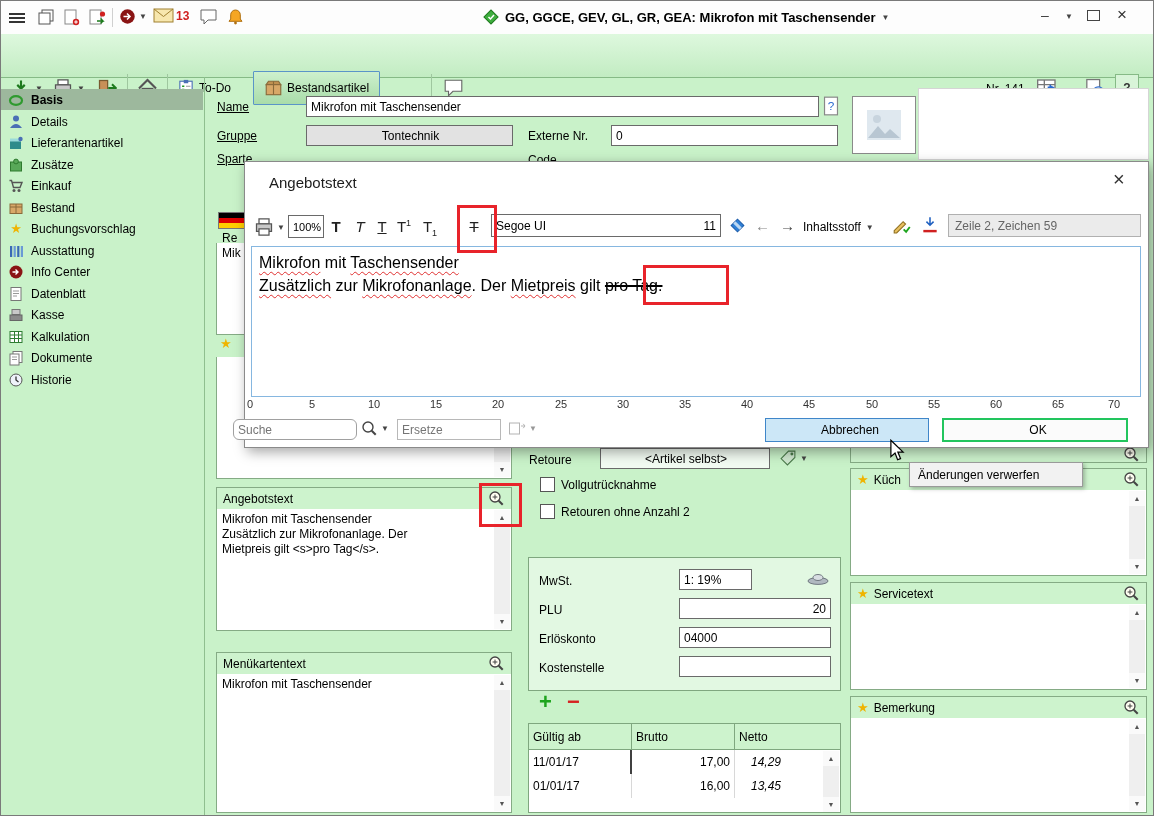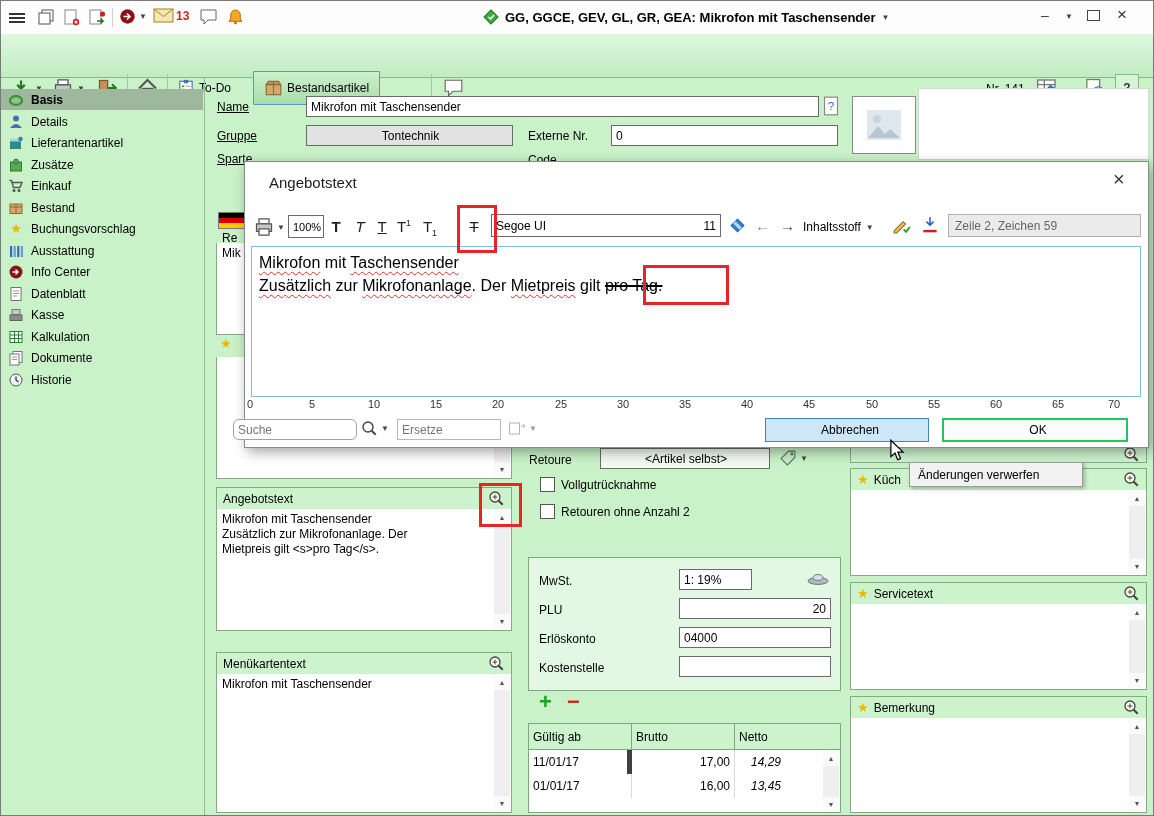--- a/index.html
+++ b/index.html
@@ -454,21 +454,21 @@
   <div class="abs" style="left:566px;top:690px;font-size:22px;font-weight:bold;color:#d62222;line-height:22px">−</div>
 
   <div class="abs" style="left:527px;top:722px;width:313px;height:90px;border:1px solid #7fa77f;box-sizing:border-box;background:#fff">
     <div style="display:flex;height:25px;background:#cdf3cd;border-bottom:1px solid #7fa77f;font-size:12px">
       <div class="pt-c c1" style="border-right:1px solid #7fa77f">Gültig ab</div>
       <div class="pt-c c2" style="border-right:1px solid #7fa77f">Brutto</div>
       <div class="pt-c c3">Netto</div>
     </div>
     <div style="position:relative;height:63px">
       <div style="display:flex;height:24px;font-size:12px">
-        <div class="pt-c c1" style="border-right:5px solid #404040">11/01/17</div>
+        <div class="pt-c c1" style="border-right:2px solid #404040">11/01/17</div>
         <div class="pt-c c2 num" style="border-right:1px solid #d8d8d8">17,00</div>
         <div class="pt-c c3 num it">14,29</div>
       </div>
       <div style="display:flex;height:24px;font-size:12px">
         <div class="pt-c c1" style="border-right:1px solid #d8d8d8">01/01/17</div>
         <div class="pt-c c2 num" style="border-right:1px solid #d8d8d8">16,00</div>
         <div class="pt-c c3 num it">13,45</div>
       </div>
       <div class="sb">
           <span class="sb-a">▲</span>

